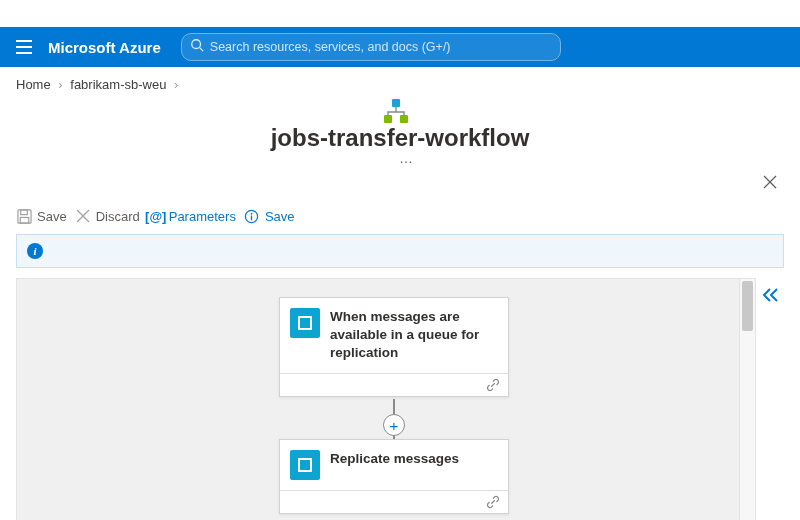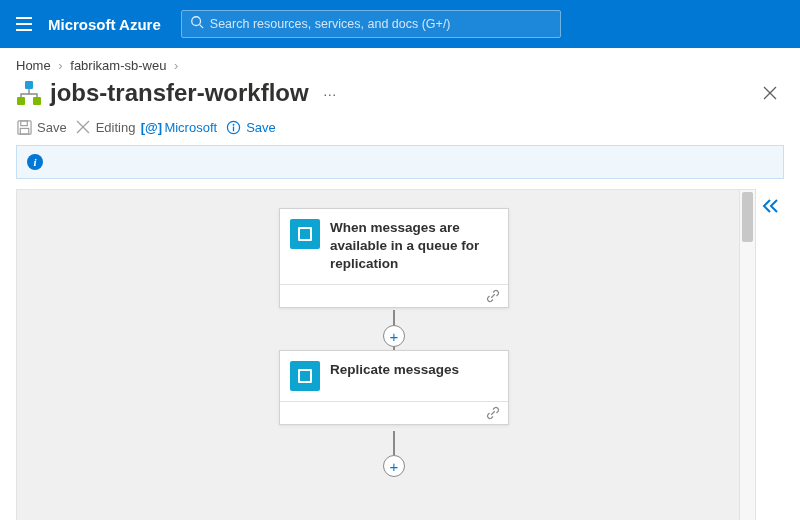--- a/index.html
+++ b/index.html
@@ -1,45 +1,46 @@
 <!DOCTYPE html>
 <html><head>
 <meta charset="utf-8">
 <style>
   * { box-sizing: border-box; margin: 0; padding: 0; font-family: "Segoe UI", Arial, sans-serif; }
   html, body { width: 800px; height: 520px; overflow: hidden; background: #fff; }
 
   
   .topbar {
-    height: 48px;
+    height: 40px;
     background: #0078d4;
     display: flex;
     align-items: center;
     color: #fff;
     padding: 0 8px;
+    margin-top: 27px;
   }
   .hamburger {
     width: 32px; height: 32px;
     display: flex; align-items: center; justify-content: center;
     cursor: pointer;
   }
   .hamburger svg { stroke: #fff; }
   .brand {
     font-weight: 600;
     font-size: 15px;
     margin-left: 8px;
     margin-right: 20px;
     white-space: nowrap;
   }
   .search-wrap {
     flex: 0 0 380px;
     height: 28px;
     background: #1d87da;
     border: 1px solid #6fb4e6;
-    border-radius: 2px;
+    border-radius: 10px;
     display: flex;
     align-items: center;
     padding: 0 8px;
     color: #e0eefc;
   }
   .search-wrap svg { stroke: #e0eefc; }
   .search-wrap input {
     flex: 1;
     background: transparent;
     border: none;
@@ -57,20 +58,21 @@
     color: #0066b8;
   }
   .breadcrumb a { color: #404040; text-decoration: none; cursor: pointer; }
   .breadcrumb .sep { color: #9aa1a6; padding: 0 4px; }
 
   
   .title-row {
     display: flex;
     align-items: center;
     padding: 2px 16px 8px 16px;
+    flex-direction: column;
   }
   .title-icon {
     width: 26px; height: 26px; margin-right: 8px;
     display:flex;align-items:center;justify-content:center;
   }
   .title-text {
     font-size: 24px;
     font-weight: 600;
     color: #323130;
   }
@@ -285,25 +287,25 @@
     </span>
     <span>Save</span>
   </div>
   <div class="tool-btn">
     <span class="tool-icon">
       <svg width="14" height="14" viewBox="0 0 14 14">
           <line x1="1" y1="1" x2="13" y2="13" stroke="#a2a0a0" stroke-width="1.3"></line>
           <line x1="13" y1="1" x2="1" y2="13" stroke="#a2a0a0" stroke-width="1.3"></line>
         </svg>
     </span>
-    <span>Editing</span>
+    <span>Discard</span>
   </div>
   <div class="tool-btn blue">
     <span class="tool-icon" style="font-size:13px;font-weight:600;">[@]</span>
-    <span>Microsoft</span>
+    <span>Parameters</span>
   </div>
   <div class="tool-btn blue">
     <span class="tool-icon">
       <svg width="15" height="15" viewBox="0 0 16 16">
           <circle cx="8" cy="8" r="6.5" fill="none" stroke="#0078d4" stroke-width="1.3"></circle>
           <circle cx="8" cy="5" r="1" fill="#0078d4"></circle>
           <rect x="7.3" y="7" width="1.4" height="5" fill="#0078d4"></rect>
         </svg>
     </span>
     <span>Save</span>

